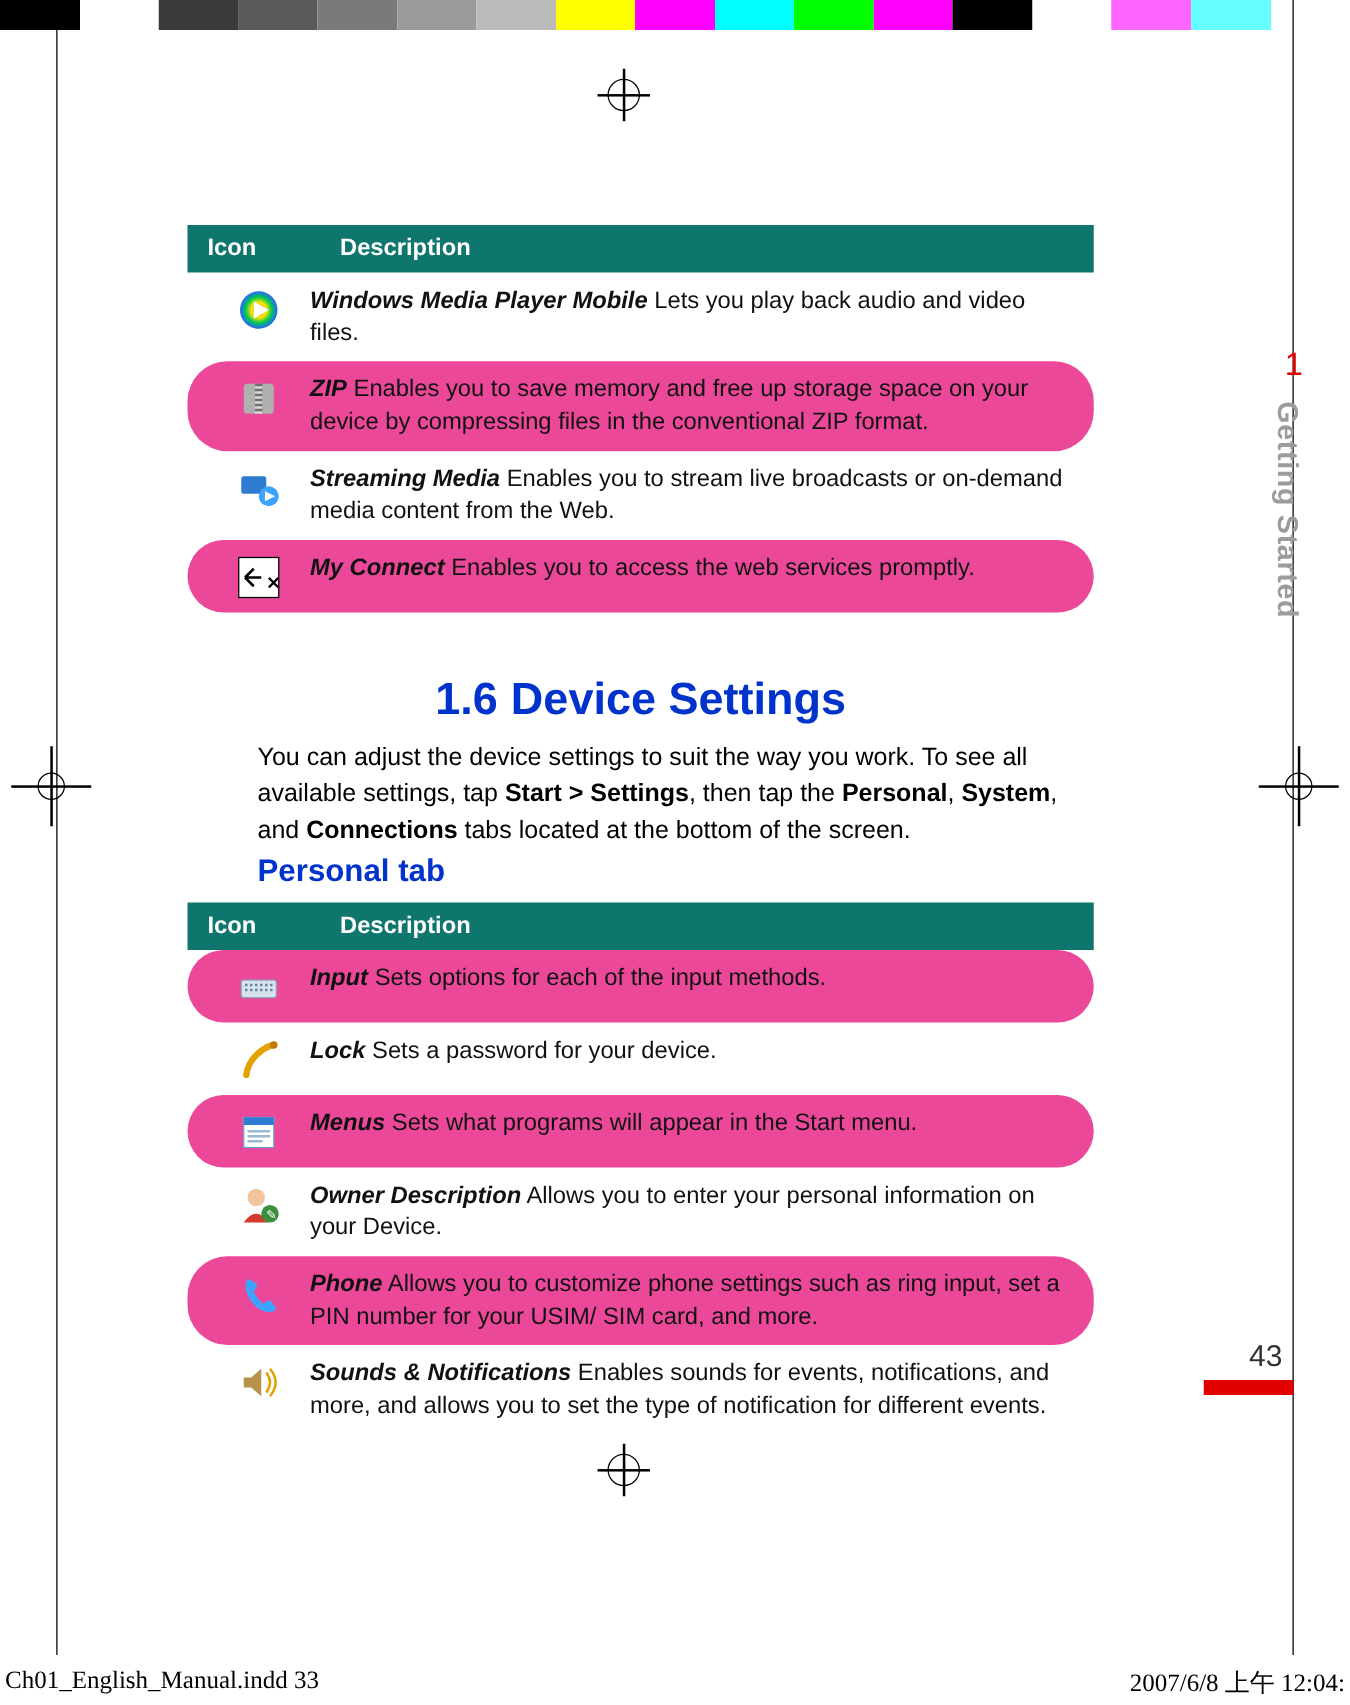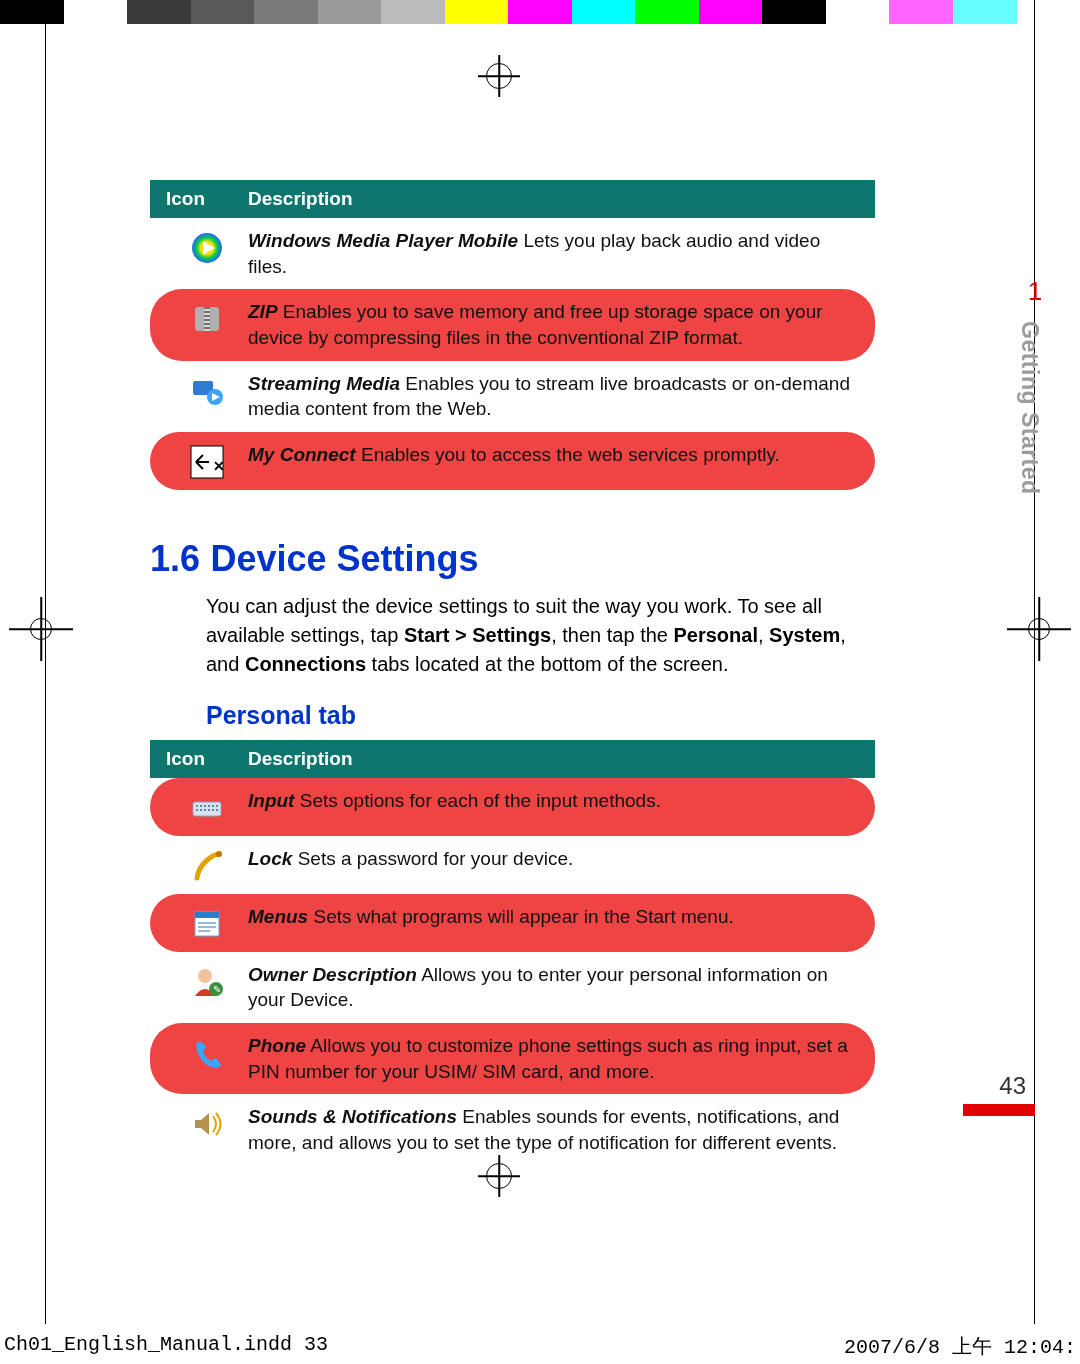--- a/index.html
+++ b/index.html
@@ -19,43 +19,43 @@
   .reg-mark .hy { position: absolute; top: 0; bottom: 0; left: 50%; width: 1.5px; background: #000; transform: translateX(-50%); }
   .corner-mark { position: absolute; width: 52px; height: 52px; }
   .corner-mark .c { position: absolute; left:50%; top:50%; width:22px; height:22px; border:1.5px solid #000; border-radius:50%; transform:translate(-50%,-50%);}
   .corner-mark .h { position:absolute; top:50%; height:1.5px; background:#000; transform:translateY(-50%);}
   .corner-mark .v { position:absolute; left:50%; width:1.5px; background:#000; transform:translateX(-50%);}
 
   
   .page { position: absolute; left: 150px; top: 180px; width: 725px; }
   .table-header { background: #0f766e; color: #fff; font-weight: 700; font-size: 19px; display: flex; padding: 8px 16px; }
   .th-icon { width: 82px; }
-  .th-desc { flex: 1; }
+  .th-desc { flex: 1; margin-left: 24px; }
   .row { display: flex; padding: 10px 16px; font-size: 19px; line-height: 1.35; }
-  .row.alt { background: #ef4444; border-radius: 32px; }
+  .row.alt { background: #ec4899; border-radius: 32px; }
   .cell-icon { width: 82px; display: flex; justify-content: center; align-items: flex-start; padding-top: 2px; }
   .cell-desc { flex: 1; color: #111; }
   .cell-desc b { font-weight: 700; font-style: italic; }
   .ico { width: 36px; height: 36px; }
 
   .section-number { color: #0033cc; font-weight: 700; font-size: 36px; }
   .section-title  { color: #0033cc; font-weight: 700; font-size: 36px; margin-left: 6px; }
-  .h-section { margin-top: 48px; margin-bottom: 12px; }
-  .intro { font-size: 20px; line-height: 1.45; margin-left: 56px; margin-bottom: 22px; }
+  .h-section { margin-top: 48px; margin-bottom: 12px; text-align: center; }
+  .intro { font-size: 20px; line-height: 1.45; margin-left: 56px; margin-bottom: 4px; }
   .subhead { color: #0033cc; font-weight: 700; font-size: 25px; margin-left: 56px; margin-bottom: 10px; }
 
   
   .chapter-tab { position: absolute; right: 26px; top: 276px; width: 38px; text-align: center; }
   .chapter-num { color: #e00000; font-size: 26px; font-weight: 400; margin-bottom: 14px; }
   .chapter-title { writing-mode: vertical-rl; color: #9c9c9c; font-weight: 700; font-size: 23px; letter-spacing: 0.5px; }
 
   .page-number { position: absolute; right: 54px; top: 1072px; color: #333; font-size: 24px; }
   .red-bar { position: absolute; right: 45px; top: 1104px; width: 72px; height: 12px; background: #e00000; }
 
-  .footer { position: absolute; left: 0; bottom: 4px; width: 1080px; display: flex; justify-content: space-between; font-family: Liberation Mono, monospace; font-size: 20px; color: #000; padding: 0 4px; }
+  .footer { position: absolute; left: 0; bottom: 4px; width: 1080px; display: flex; justify-content: space-between; font-family: Liberation Serif, serif; font-size: 20px; color: #000; padding: 0 4px; }
   .footer span:last-child::after { content: ""; }
 </style>
 </head>
 <body>
 
 <div class="colorbar" id="colorbar">
     <div style="flex: 1 1 0%; background: rgb(0, 0, 0);"></div>
     <div style="flex: 1 1 0%; background: rgb(255, 255, 255);"></div>
     <div style="flex: 1 1 0%; background: rgb(58, 58, 58);"></div>
     <div style="flex: 1 1 0%; background: rgb(90, 90, 90);"></div>

